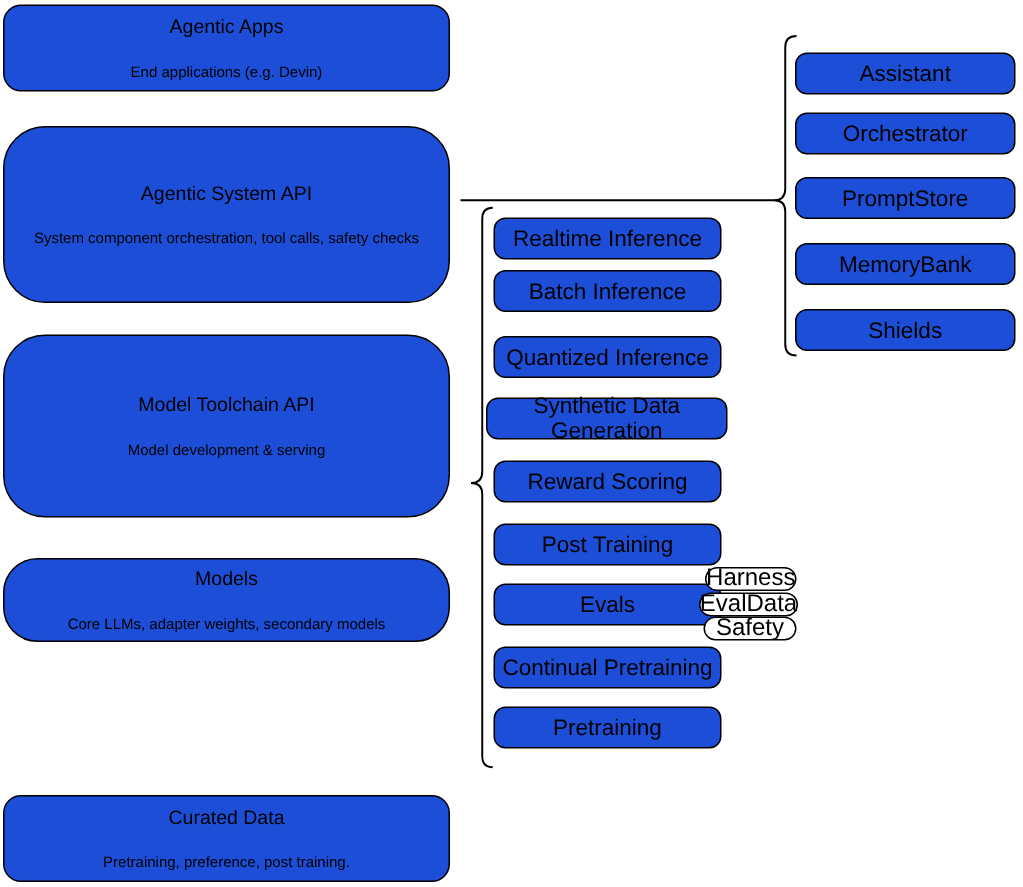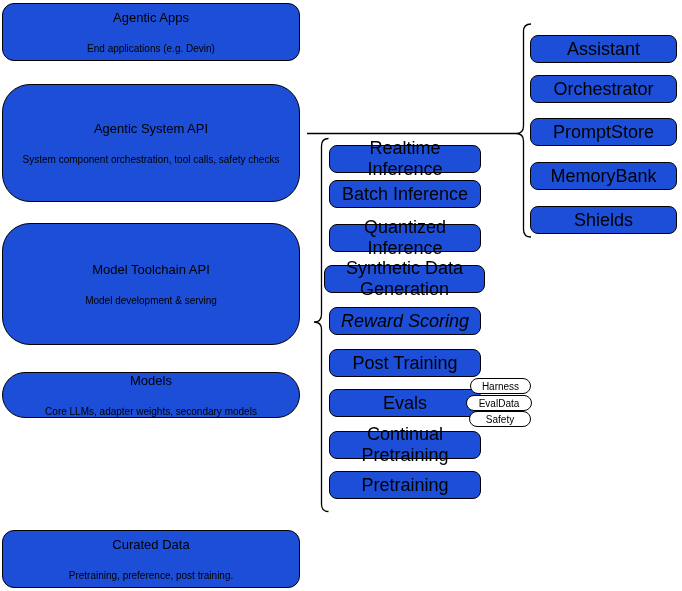--- a/index.html
+++ b/index.html
@@ -50,42 +50,42 @@
     font-size: 13px;
     line-height: 15px;
   }
   .layer-subtitle {
     font-size: 10px;
     line-height: 12px;
     margin-top: 18px;
   }
   .service {
     border-radius: 8px;
-    font-size: 18px;
+    font-size: 15px;
   }
   .svc-mid {
     left: 329px;
     width: 152px;
     height: 28px;
   }
   .svc-right {
     left: 530px;
     width: 147px;
     height: 28px;
   }
   .tag {
     position: absolute;
     box-sizing: border-box;
     background: #ffffff;
     border: 1.3px solid #000000;
     border-radius: 9px;
     display: flex;
     align-items: center;
     justify-content: center;
-    font-size: 10px;
+    font-size: 16px;
     z-index: 2;
   }
 </style>
 </head>
 <body>
 
 <div class="canvas">
 
   <svg class="overlay" width="682" height="591" viewBox="0 0 682 591">
     <path d="M 307 133.5 L 516 133.5"></path>
@@ -101,21 +101,21 @@
   <div class="node layer" style="top:84px;height:118px;border-radius:28px;">
     <div class="layer-title">Agentic System API</div>
     <div class="layer-subtitle">System component orchestration, tool calls, safety checks</div>
   </div>
 
   <div class="node layer" style="top:223px;height:122px;border-radius:28px;">
     <div class="layer-title">Model Toolchain API</div>
     <div class="layer-subtitle">Model development &amp; serving</div>
   </div>
 
-  <div class="node layer" style="top:372px;height:46px;border-radius:23px;">
+  <div class="node layer" style="top:372px;height:56px;border-radius:23px;">
     <div class="layer-title">Models</div>
     <div class="layer-subtitle">Core LLMs, adapter weights, secondary models</div>
   </div>
 
 
   <div class="node service svc-mid" style="top:145px;">
     <span>Realtime Inference</span>
   </div>
 
   <div class="node layer" style="top:530px;height:58px;border-radius:12px;">
@@ -124,21 +124,21 @@
   </div>
   <div class="node service svc-mid" style="top:180px;">
     <span>Batch Inference</span>
   </div>
   <div class="node service svc-mid" style="top:224px;">
     <span>Quantized Inference</span>
   </div>
   <div class="node service svc-mid" style="top:265px;left:324px;width:161px;">
     <span>Synthetic Data Generation</span>
   </div>
-  <div class="node service svc-mid" style="top:307px;font-style:italic;">
+  <div class="node service svc-mid" style="top:307px;">
     <span>Reward Scoring</span>
   </div>
   <div class="node service svc-mid" style="top:349px;">
     <span>Post Training</span>
   </div>
   <div class="node service svc-mid" style="top:389px;">
     <span>Evals</span>
   </div>
   <div class="node service svc-mid" style="top:431px;">
     <span>Continual Pretraining</span>

